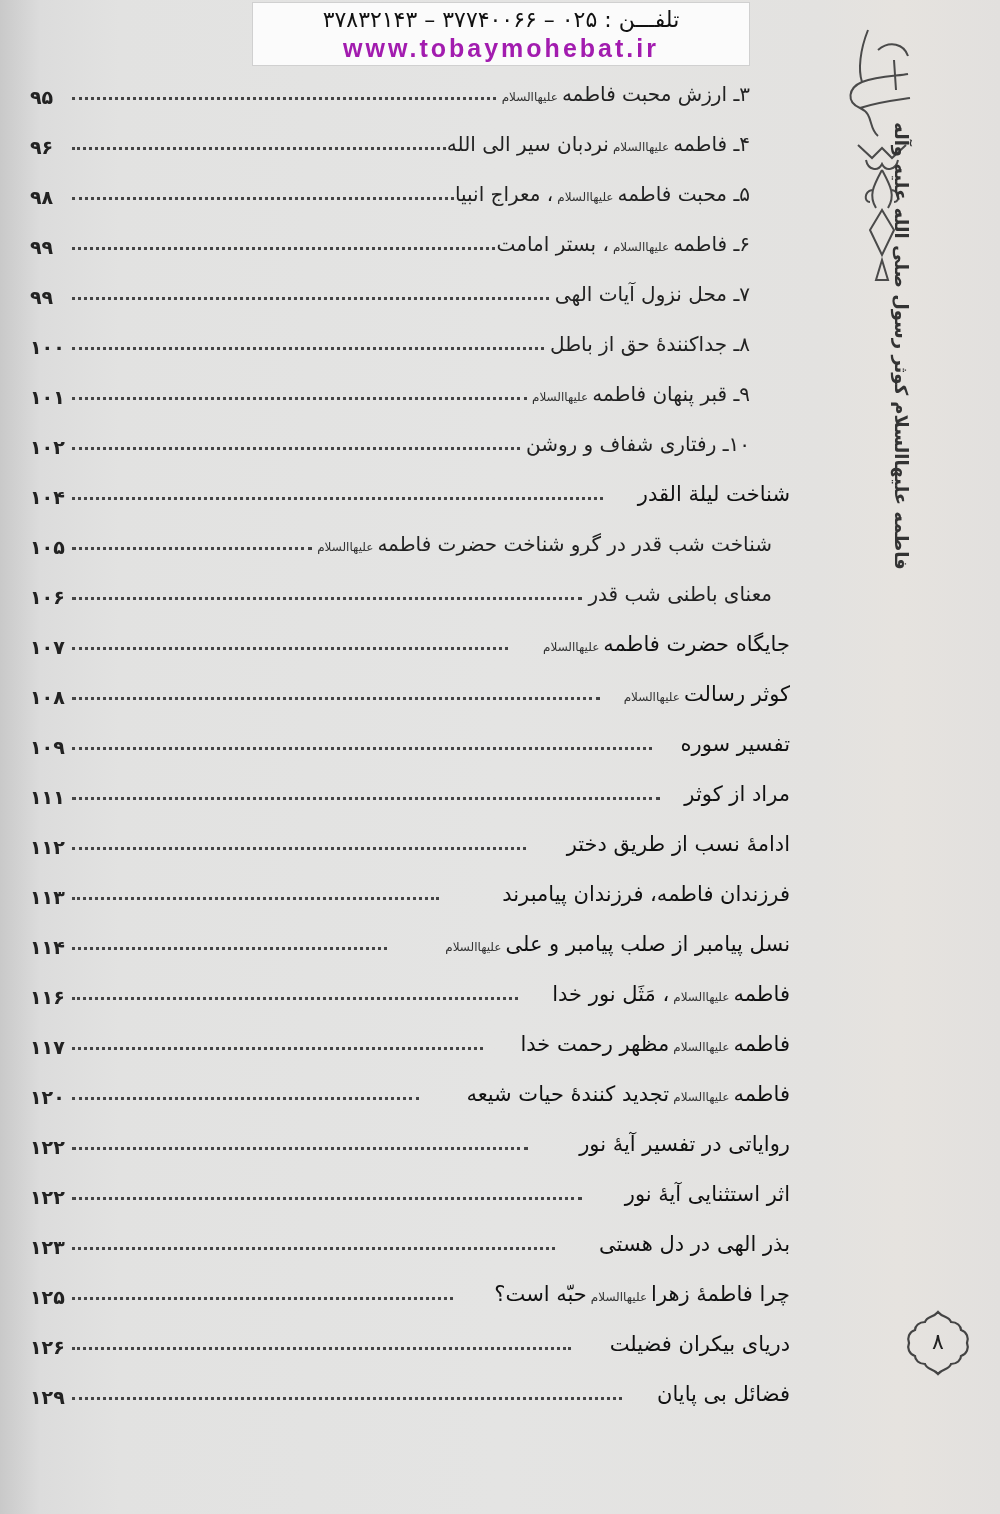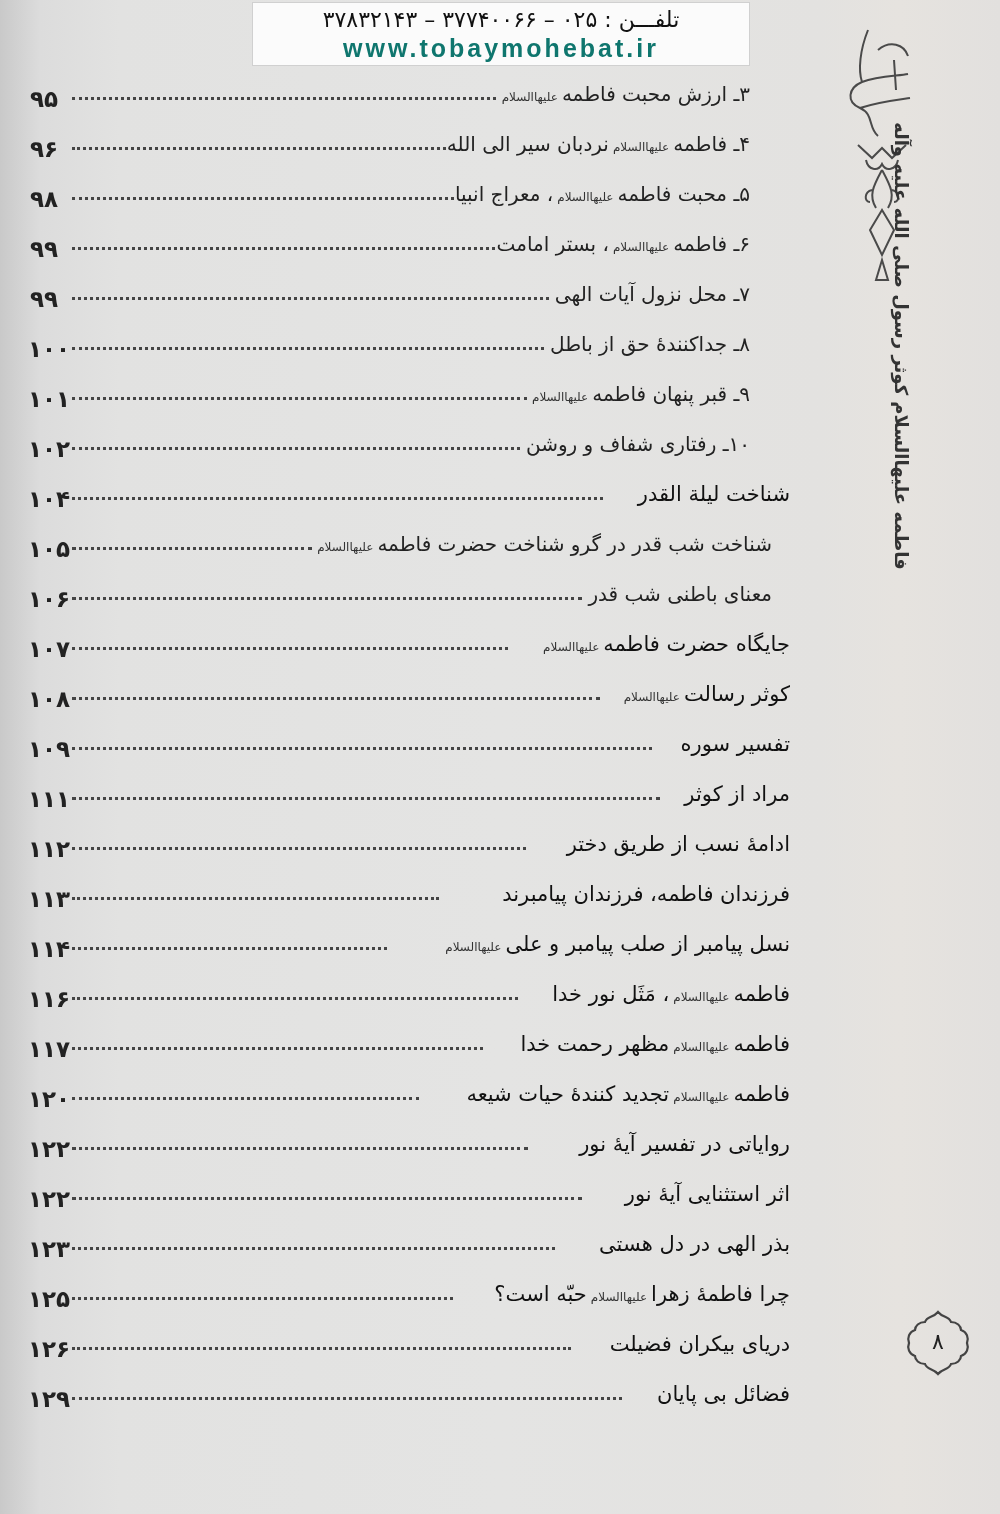--- a/index.html
+++ b/index.html
@@ -30,21 +30,21 @@
       color: #111;
       white-space: nowrap;
       letter-spacing: 1px;
     }
     .banner .url {
       font-family: "Liberation Sans", sans-serif;
       font-weight: bold;
       font-size: 25px;
       line-height: 28px;
       letter-spacing: 3px;
-      color: #0f766e;
+      color: #a21caf;
     }
 
     
     .toc {
       position: absolute;
       left: 30px;
       top: 78px;
       width: 780px;
     }
     .toc-row {
@@ -84,21 +84,21 @@
       border-bottom: 3px dotted #444;
     }
     .page-num {
       position: absolute;
       left: 0;
       top: 8px;
       width: 40px;
       direction: rtl;
       text-align: left;
       font-weight: bold;
-      font-size: 23px;
+      font-size: 19px;
       color: #222;
       font-family: "DejaVu Sans", sans-serif;
     }
 
     
     .ornament {
       position: absolute;
       left: 838px; top: 10px;
       width: 90px; height: 290px;
     }

